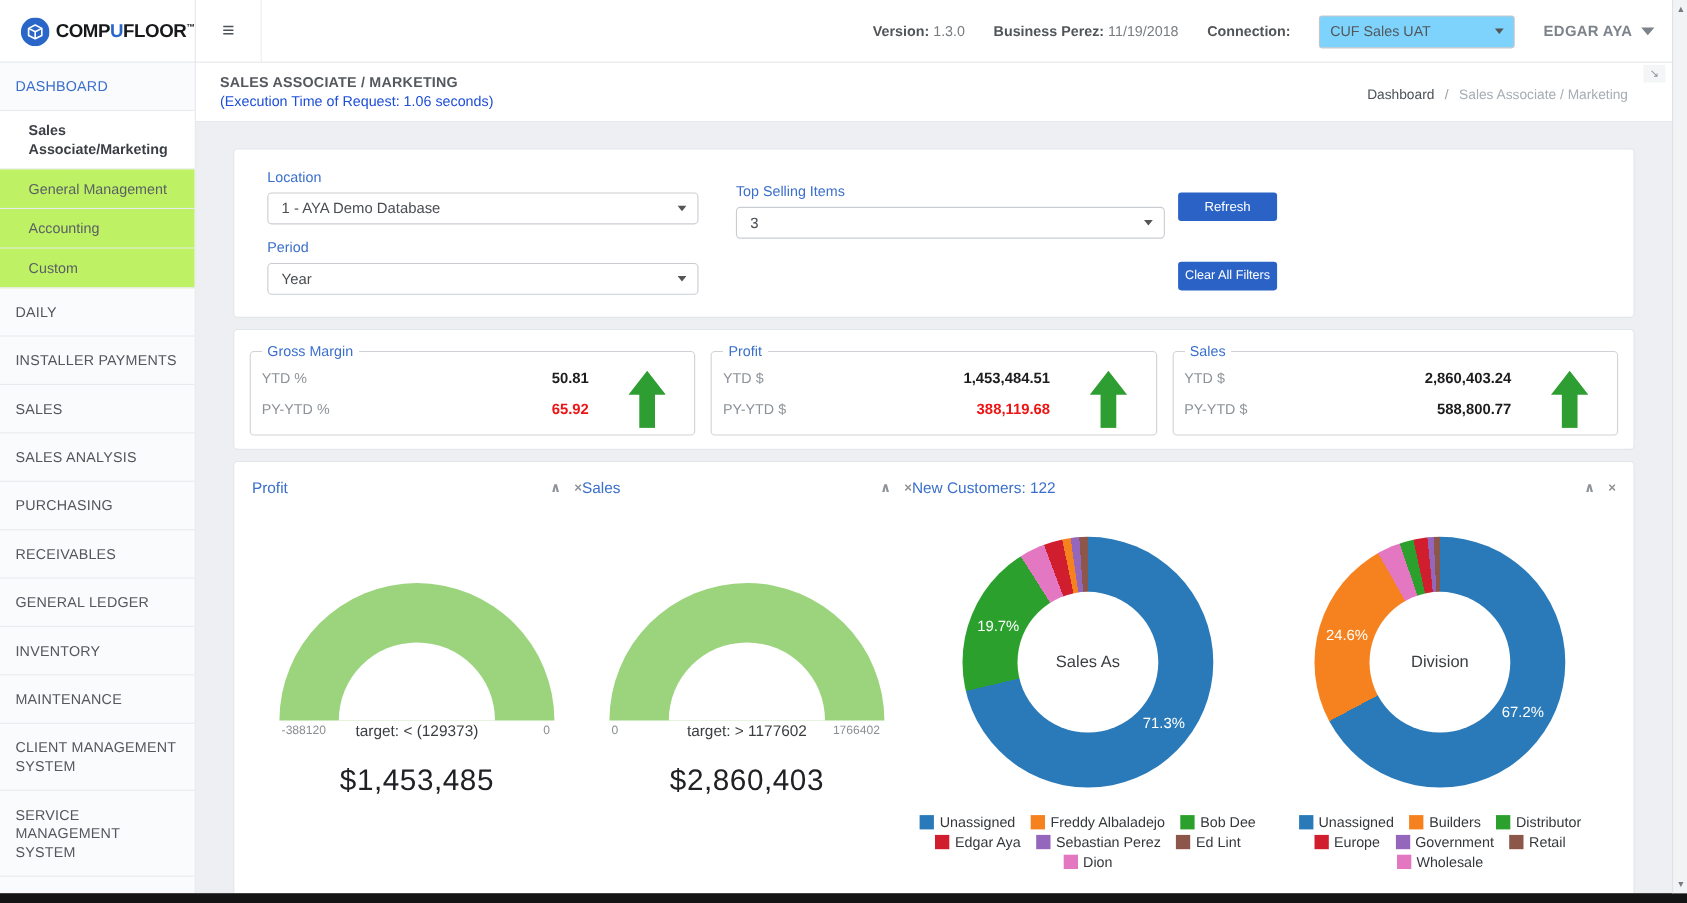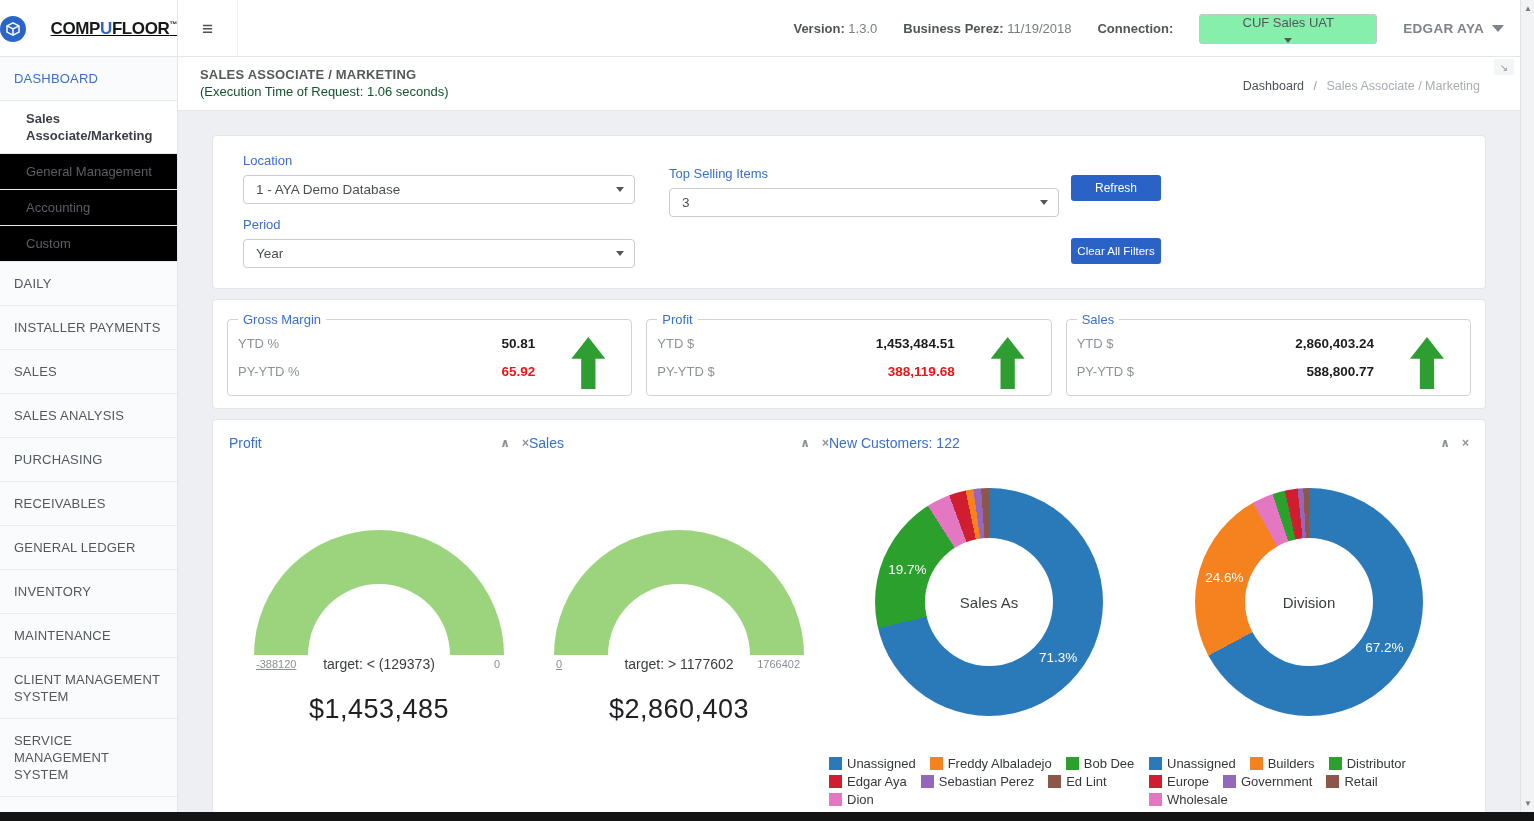--- a/index.html
+++ b/index.html
@@ -1,46 +1,46 @@
 <!DOCTYPE html>
 <html><head>
 <meta charset="utf-8">
 <style>
   * { margin:0; padding:0; box-sizing:border-box; }
   html,body { width:1534px; height:821px; overflow:hidden; font-family:"Liberation Sans","DejaVu Sans",sans-serif; background:#fff; }
 
   
   .topbar { position:absolute; left:0; top:0; width:1534px; height:57px; background:#fff; border-bottom:1px solid #e3e6e9; z-index:5; }
-  .logo-area { position:absolute; left:0; top:0; width:178px; height:57px; border-right:1px solid #e3e6e9; display:flex; align-items:center; justify-content:space-between; gap:6px;text-decoration:underline; }
+  .logo-area { position:absolute; left:0; top:0; width:178px; height:57px; border-right:1px solid #e3e6e9; display:flex; align-items:center; justify-content:flex-end; gap:6px; }
   .brand { font-size:17px; font-weight:800; letter-spacing:-0.4px; color:#17181a; white-space:nowrap; }
   .brand .u { color:#2a66c8; }
   .brand sup { font-size:8px; font-weight:700; }
   .hamburger { position:absolute; left:178px; top:0; width:60px; height:57px; border-right:1px solid #eceef0; display:flex; align-items:center; justify-content:center; font-size:19px; color:#4d5256; cursor:pointer; }
   .topbar-right { position:absolute; right:30px; top:0; height:57px; display:flex; align-items:center; gap:26px; }
   .meta { font-size:13px; color:#787d82; white-space:nowrap; }
   .meta b { color:#515559; font-weight:700; }
-  .hdr-select { width:178px; height:30px; border:1px solid #c3c7cc; border-radius:3px; background:#86efac; display:flex; align-items:center; padding:0 9px; font-size:13px; color:#53575b; cursor:pointer;flex-direction:column; }
+  .hdr-select { width:178px; height:30px; border:1px solid #c3c7cc; border-radius:3px; background:#7dd3fc; display:flex; align-items:center; padding:0 9px; font-size:13px; color:#53575b; cursor:pointer; }
   .hdr-select span { flex:1; }
   .tri-down { width:0; height:0; border-left:4px solid transparent; border-right:4px solid transparent; border-top:5px solid #555; }
   .user { display:flex; align-items:center; gap:8px; font-size:13.5px; font-weight:700; color:#7c838a; letter-spacing:.3px; cursor:pointer; }
   .user .tri-down { border-left-width:6px; border-right-width:6px; border-top-width:7px; border-top-color:#7c838a; }
 
   
   .sidebar { position:absolute; left:0; top:57px; width:178px; height:755px; background:#fafbfc; border-right:1px solid #e3e6e9; overflow:hidden; }
   .sb-item { border-bottom:1px solid #e8eaed; font-size:13px; color:#53585e; cursor:pointer; line-height:17px; }
   .sb-top { padding:13px 14px; letter-spacing:.2px; }
   .sb-top.active { color:#3a6fcb; }
-  .sb-sub { padding:9px 10px 9px 26px; background:#000000; color:#5a5f65; }
+  .sb-sub { padding:9px 10px 9px 26px; background:#bef264; color:#5a5f65; }
   .sb-sub.active { background:#ffffff; color:#3b3f44; font-weight:700; }
 
   
   .main { position:absolute; left:178px; top:57px; right:14px; bottom:9px; background:#edeff2; overflow:hidden; }
   .titlebar { height:54px; background:#fff; border-bottom:1px solid #e6e9ec; position:relative; padding:10px 22px; }
   .ptitle { font-size:13px; font-weight:700; color:#55595d; letter-spacing:.2px; }
-  .psub { font-size:13px; color:#14532d; margin-top:2px; }
+  .psub { font-size:13px; color:#1d4ed8; margin-top:2px; }
   .breadcrumb { position:absolute; right:40px; top:22px; font-size:12.5px; white-space:nowrap; }
   .bc-root { color:#4b5157; cursor:pointer; }
   .bc-sep { color:#9aa0a6; margin:0 6px; }
   .bc-cur { color:#a7adb3; }
   .panel-collapse { position:absolute; right:6px; top:2px; width:20px; height:16px; background:#f3f5f6; color:#8a8f94; font-size:10px; display:flex; align-items:center; justify-content:center; cursor:pointer; }
 
   .content { padding:24px 34px 0 34px; }
   .panel { background:#fff; border:1px solid #e2e5e9; border-radius:4px; margin-bottom:10px; }
 
   
@@ -75,32 +75,32 @@
   .whead { display:flex; align-items:center; justify-content:space-between; height:18px; }
   .wtitle { font-size:14px; color:#3a6fcb; }
   .wicons { display:flex; gap:12px; color:#8d9298; font-size:12px; font-weight:700; }
   .wicons span { cursor:pointer; }
 
   .gauge { width:250px; margin:78px auto 0 auto; }
   .arc { position:relative; width:250px; height:125px; border-radius:125px 125px 0 0; background:#9cd47e; }
   .arc-hole { position:absolute; left:54px; bottom:0; width:142px; height:71px; border-radius:71px 71px 0 0; background:#fff; }
   .gauge-ticks { position:relative; height:16px; margin-top:3px; }
   .gtick { position:absolute; top:0; font-size:11px; color:#8a8f94; }
-  .gtick.l { left:2px;text-decoration:underline; } .gtick.r { right:4px; }
+  .gtick.l { left:2px; } .gtick.r { right:4px; }
   .gtarget { position:absolute; left:0; right:0; top:-2px; text-align:center; font-size:14px; color:#3b3e41; }
   .gauge-value { text-align:center; font-size:27px; color:#202124; margin-top:20px; letter-spacing:.5px; }
 
   .donut-row { display:flex; margin-top:36px; }
   .donut-block { flex:1; display:flex; flex-direction:column; align-items:center; }
   .donut { position:relative; width:228px; height:228px; }
   .ring { position:absolute; inset:0; border-radius:50%; }
   .hole { position:absolute; inset:50px; background:#fff; border-radius:50%; }
   .center-label { position:absolute; left:50%; top:50%; transform:translate(-50%,-50%); font-size:15px; color:#3b3e41; white-space:nowrap; }
   .pct { position:absolute; transform:translate(-50%,-50%); color:#fff; font-size:13.5px; white-space:nowrap; }
-  .legend { margin-top:40px; width:320px; display:flex; flex-wrap:wrap; column-gap:14px; row-gap:3px; }
+  .legend { margin-top:24px; width:320px; display:flex; flex-wrap:wrap; justify-content:center; column-gap:14px; row-gap:3px; }
   .leg-item { display:flex; align-items:center; gap:5px; font-size:13px; color:#35383b; cursor:pointer; white-space:nowrap; }
   .sw { width:13px; height:13px; display:inline-block; }
 
   
   .vscroll { position:absolute; right:0; top:0; width:14px; height:812px; background:#f2f3f5; border-left:1px solid #e0e2e5; z-index:6; }
   .vscroll .sa { position:absolute; left:0; width:14px; text-align:center; font-size:8px; color:#767a7e; cursor:pointer; }
   .vscroll .sa.up { top:4px; } .vscroll .sa.down { bottom:4px; }
   .hscroll { position:absolute; left:0; bottom:0; width:1534px; height:9px; background:#141414; cursor:pointer; }
 </style>
 </head>

